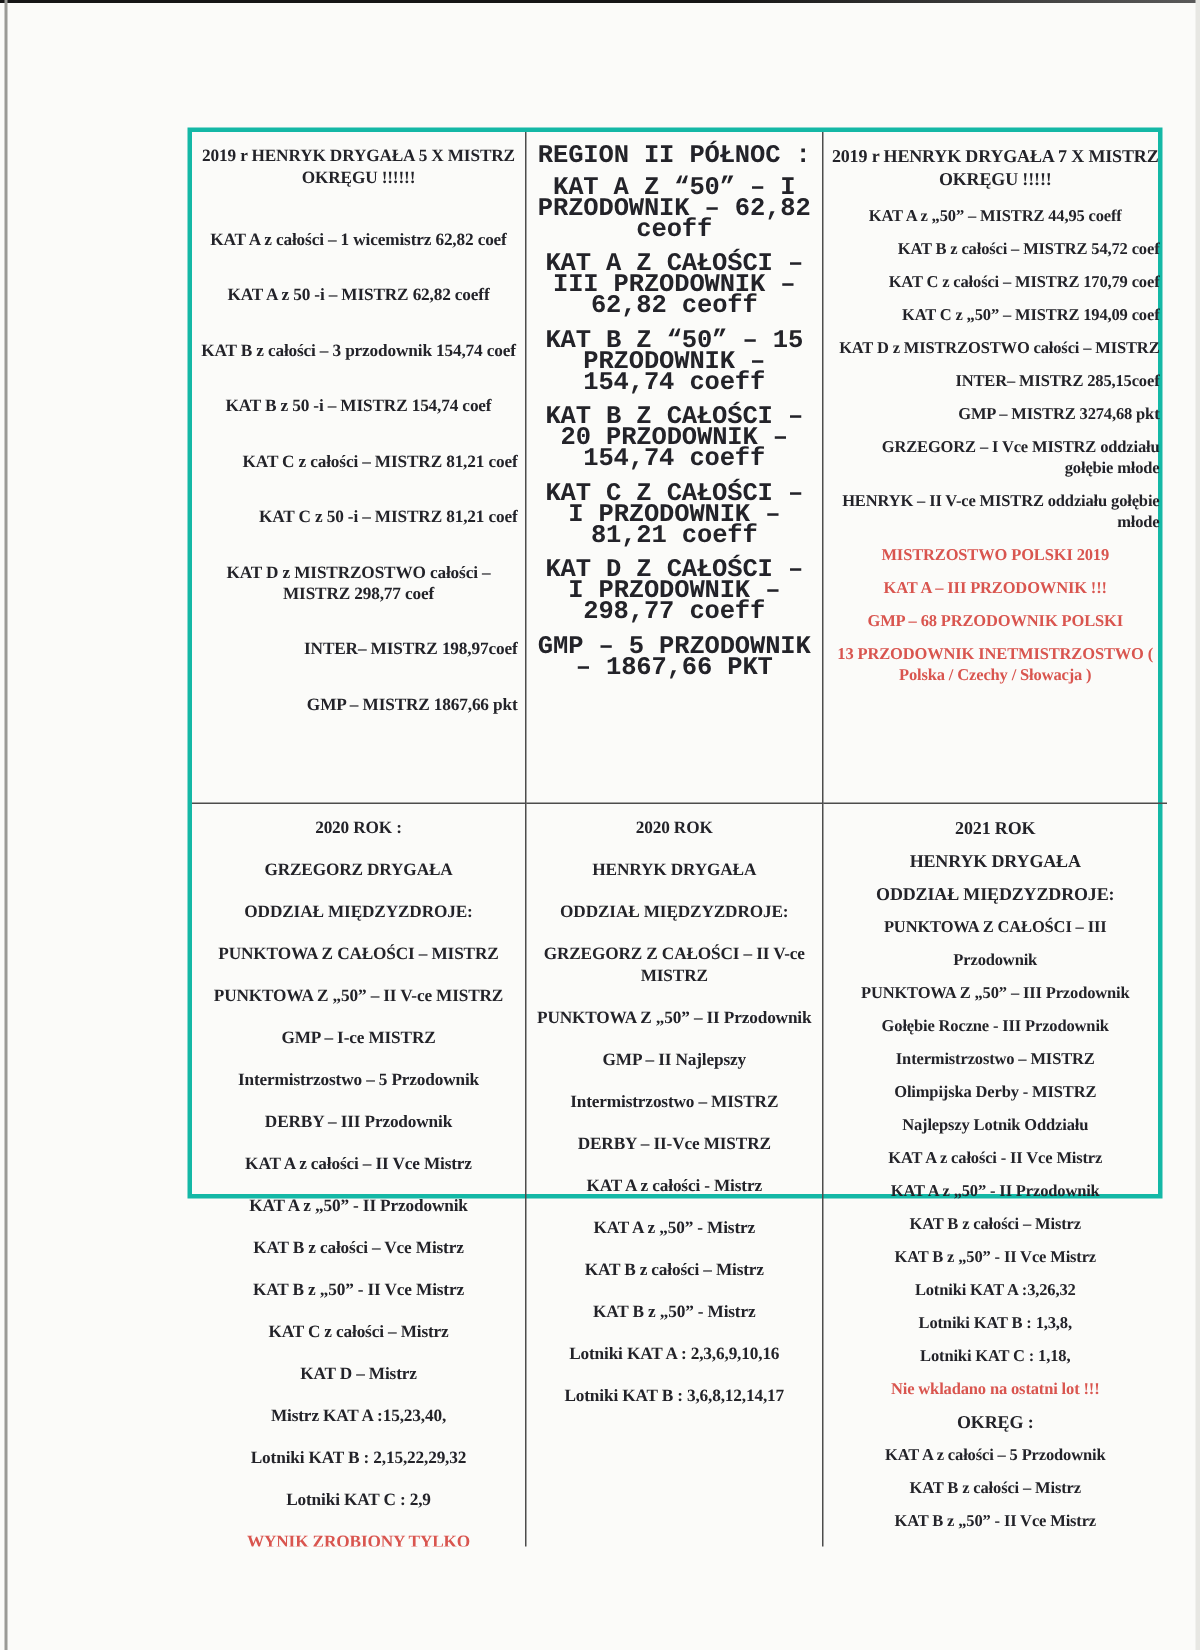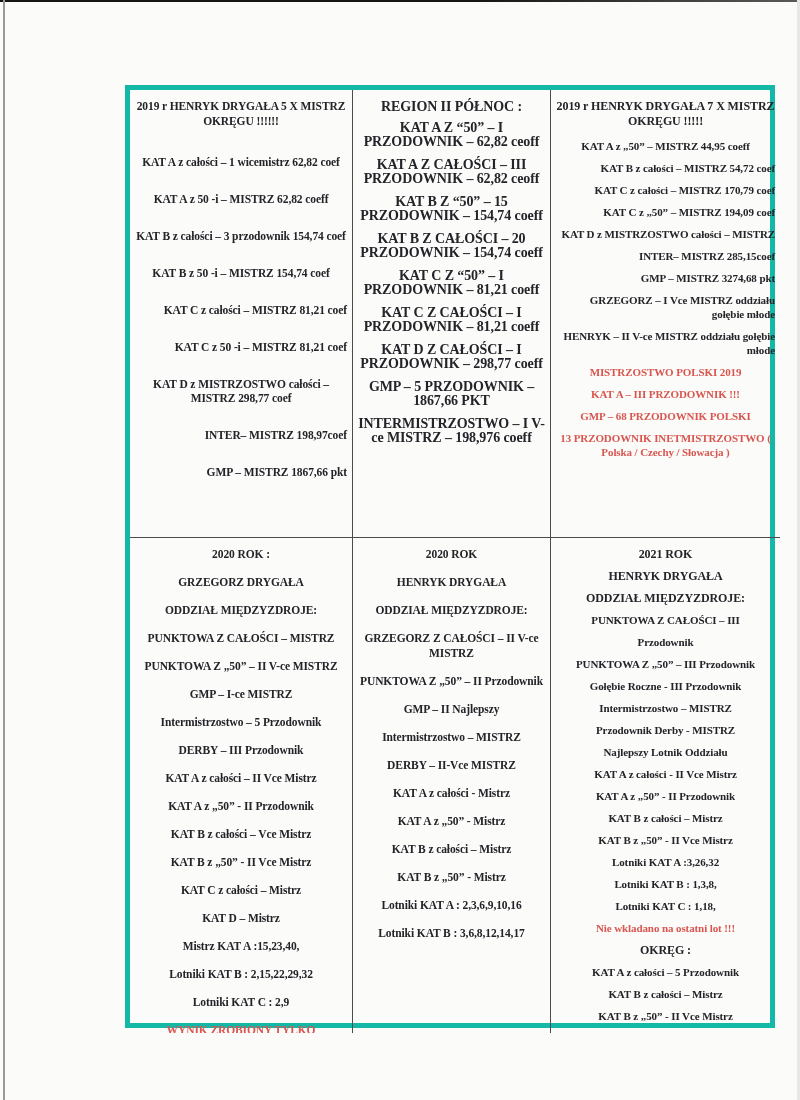--- a/index.html
+++ b/index.html
@@ -9,25 +9,25 @@
     font-family:"Liberation Serif","DejaVu Serif",serif;
     position:relative;overflow:hidden;
     color:#232329;
   }
   .scan-edge-top{position:absolute;top:0;left:0;width:100%;height:2px;
     background:linear-gradient(to right,#161616 60%,#5a5a5a);}
   .scan-edge-left{position:absolute;top:0;left:3px;width:2px;height:1100px;background:#9a9a96;}
   .scan-edge-right{position:absolute;top:0;right:0;width:3px;height:1100px;background:#e7e7e3;}
 
   .results-table{
-    position:absolute;left:125px;top:85px;width:650px;height:943px;
+    position:absolute;left:125px;top:85px;width:650px;height:714px;
     display:grid;
     grid-template-columns:223px 198px 229px;
     grid-template-rows:448px 495px;
-    border:5px solid #14b8a6;
+    border:3px solid #14b8a6;
     box-sizing:border-box;
   }
   .cell{
     box-sizing:border-box;
     border-right:1px solid #4c4c4c;
     border-bottom:1px solid #4c4c4c;
     padding:9px 5px 4px 5px;
     overflow:hidden;
   }
   .cell:nth-child(3n){border-right:none;}
@@ -41,21 +41,21 @@
     letter-spacing:-0.1px;
   }
   .ln.hdr{font-size:12px;line-height:15px;}
   .ln.bi{}
   .ln.left{text-align:right;}
   .ln.red{color:#d9554f;}
 
   
   .c1 .ln{margin-bottom:23px;font-size:11.5px;}
   .c1 .ln.hdr{margin-bottom:26px;}
-  .c2 .ln{margin-bottom:9px;font-size:14px;}
+  .c2 .ln{margin-bottom:9px;font-size:17px;font-family:Liberation Mono, monospace;}
   .c2 .ln.hdr{margin-bottom:7px;}
   .c3 .ln{margin-bottom:8px;}
   .c3 .ln.hdr{margin-bottom:10px;}
   .c4 .ln{margin-bottom:13px;font-size:11.5px;line-height:15px;}
   .c5 .ln{margin-bottom:13px;font-size:11.5px;line-height:15px;}
   .c6 .ln{margin-bottom:7px;line-height:15px;}
 </style>
 </head>
 <body>
 
@@ -75,25 +75,23 @@
       <div class="ln bi">KAT D z MISTRZOSTWO całości – MISTRZ 298,77 coef</div>
       <div class="ln bi left">INTER– MISTRZ 198,97coef</div>
       <div class="ln bi left">GMP – MISTRZ 1867,66 pkt</div>
     </div>
   <div class="cell c2">
       <div class="ln hdr">REGION II PÓŁNOC :</div>
       <div class="ln ">KAT A Z “50” – I PRZODOWNIK – 62,82 ceoff</div>
       <div class="ln ">KAT A Z CAŁOŚCI – III PRZODOWNIK – 62,82 ceoff</div>
       <div class="ln ">KAT B Z “50” – 15 PRZODOWNIK – 154,74 coeff</div>
       <div class="ln ">KAT B Z CAŁOŚCI – 20 PRZODOWNIK – 154,74 coeff</div>
-      <div class="ln ">KAT C Z “50” – I PRZODOWNIK – 81,21 coeff</div>
       <div class="ln ">KAT C Z CAŁOŚCI – I PRZODOWNIK – 81,21 coeff</div>
       <div class="ln ">KAT D Z CAŁOŚCI – I PRZODOWNIK – 298,77 coeff</div>
       <div class="ln ">GMP – 5 PRZODOWNIK – 1867,66 PKT</div>
-      <div class="ln ">INTERMISTRZOSTWO – I V-ce MISTRZ – 198,976 coeff</div>
     </div>
   <div class="cell c3">
       <div class="ln hdr">2019 r HENRYK DRYGAŁA 7 X MISTRZ OKRĘGU !!!!!</div>
       <div class="ln bi">KAT A z „50” – MISTRZ 44,95 coeff</div>
       <div class="ln bi left">KAT B z całości – MISTRZ 54,72 coef</div>
       <div class="ln bi left">KAT C z całości – MISTRZ 170,79 coef</div>
       <div class="ln bi left">KAT C z „50” – MISTRZ 194,09 coef</div>
       <div class="ln bi left">KAT D z MISTRZOSTWO całości – MISTRZ</div>
       <div class="ln bi left">INTER– MISTRZ 285,15coef</div>
       <div class="ln bi left">GMP – MISTRZ 3274,68 pkt</div>
@@ -142,21 +140,21 @@
     </div>
   <div class="cell c6">
       <div class="ln hdr">2021 ROK</div>
       <div class="ln hdr">HENRYK DRYGAŁA</div>
       <div class="ln hdr">ODDZIAŁ MIĘDZYZDROJE:</div>
       <div class="ln ">PUNKTOWA Z CAŁOŚCI – III</div>
       <div class="ln ">Przodownik</div>
       <div class="ln ">PUNKTOWA Z „50” – III Przodownik</div>
       <div class="ln ">Gołębie Roczne - III Przodownik</div>
       <div class="ln ">Intermistrzostwo – MISTRZ</div>
-      <div class="ln ">Przodownik Derby - MISTRZ</div>
+      <div class="ln ">Olimpijska Derby - MISTRZ</div>
       <div class="ln ">Najlepszy Lotnik Oddziału</div>
       <div class="ln ">KAT A z całości -  II Vce Mistrz</div>
       <div class="ln ">KAT A z „50” - II Przodownik</div>
       <div class="ln ">KAT B z całości –  Mistrz</div>
       <div class="ln ">KAT B z „50” -  II Vce  Mistrz</div>
       <div class="ln ">Lotniki KAT A :3,26,32</div>
       <div class="ln ">Lotniki KAT B : 1,3,8,</div>
       <div class="ln ">Lotniki KAT C : 1,18,</div>
       <div class="ln red">Nie wkladano na ostatni lot !!!</div>
       <div class="ln hdr">OKRĘG  :</div>

